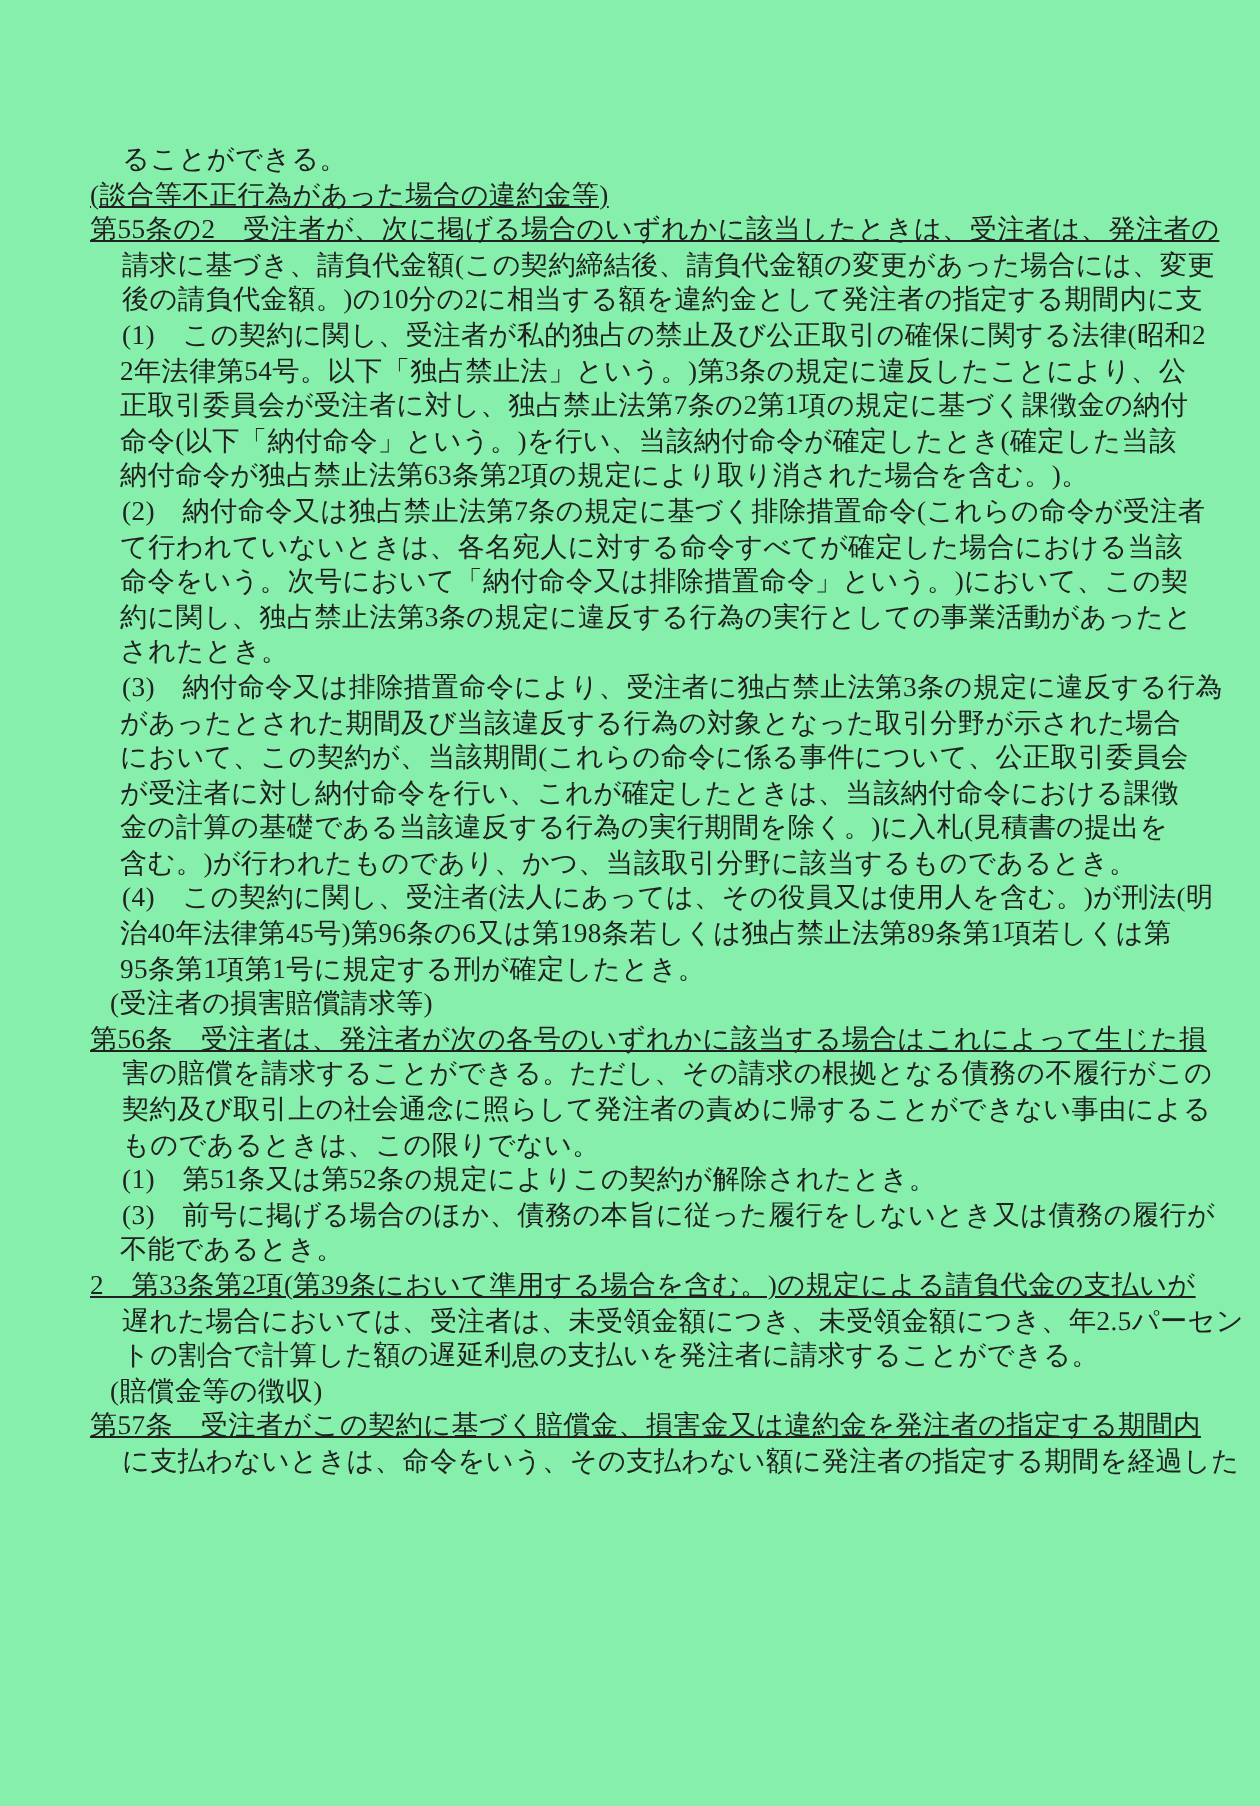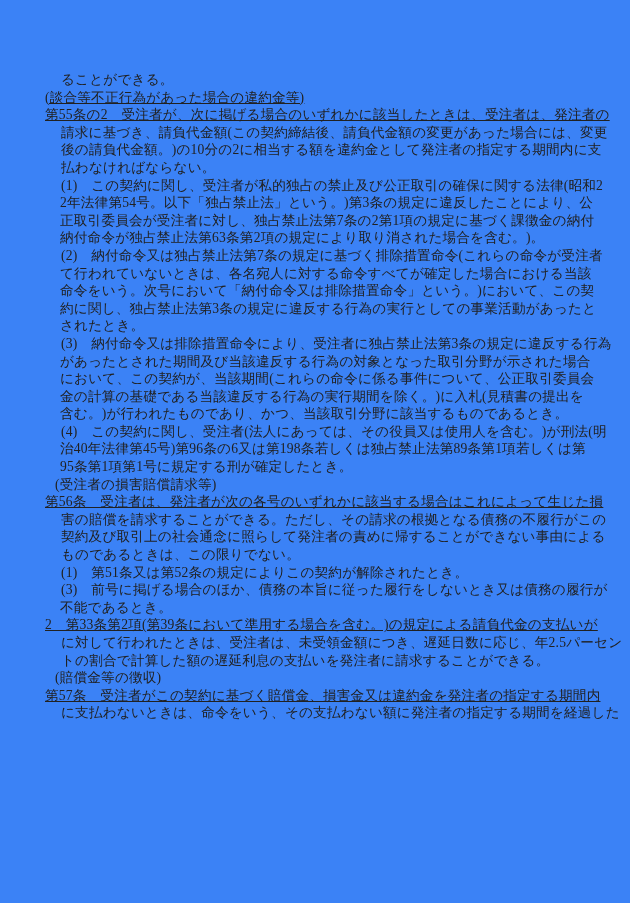--- a/index.html
+++ b/index.html
@@ -33,53 +33,54 @@
     height: 17.6px;
   }
   .indent-base    { margin-left: 0; text-decoration: underline; }
   .indent-caption { margin-left: 10px; }
   .indent-l1      { margin-left: 16px; }
   .indent-l2      { margin-left: 15px; }
 </style>
 </head>
 <body>
 
-<div class="page" style="background: #3b82f6;">
+<div class="page" style="background: #86efac;">
   <div class="text-block" style="color: rgb(33, 33, 33);">
       <div class="line indent-l1">ることができる。</div>
       <div class="line indent-base">(談合等不正行為があった場合の違約金等)</div>
       <div class="line indent-base">第55条の2　受注者が、次に掲げる場合のいずれかに該当したときは、受注者は、発注者の</div>
       <div class="line indent-l1">請求に基づき、請負代金額(この契約締結後、請負代金額の変更があった場合には、変更</div>
       <div class="line indent-l1">後の請負代金額。)の10分の2に相当する額を違約金として発注者の指定する期間内に支</div>
-      <div class="line indent-l1">払わなければならない。</div>
       <div class="line indent-l1">(1)　この契約に関し、受注者が私的独占の禁止及び公正取引の確保に関する法律(昭和2</div>
       <div class="line indent-l2">2年法律第54号。以下「独占禁止法」という。)第3条の規定に違反したことにより、公</div>
       <div class="line indent-l2">正取引委員会が受注者に対し、独占禁止法第7条の2第1項の規定に基づく課徴金の納付</div>
+      <div class="line indent-l2">命令(以下「納付命令」という。)を行い、当該納付命令が確定したとき(確定した当該</div>
       <div class="line indent-l2">納付命令が独占禁止法第63条第2項の規定により取り消された場合を含む。)。</div>
       <div class="line indent-l1">(2)　納付命令又は独占禁止法第7条の規定に基づく排除措置命令(これらの命令が受注者</div>
       <div class="line indent-l2">て行われていないときは、各名宛人に対する命令すべてが確定した場合における当該</div>
       <div class="line indent-l2">命令をいう。次号において「納付命令又は排除措置命令」という。)において、この契</div>
       <div class="line indent-l2">約に関し、独占禁止法第3条の規定に違反する行為の実行としての事業活動があったと</div>
       <div class="line indent-l2">されたとき。</div>
       <div class="line indent-l1">(3)　納付命令又は排除措置命令により、受注者に独占禁止法第3条の規定に違反する行為</div>
       <div class="line indent-l2">があったとされた期間及び当該違反する行為の対象となった取引分野が示された場合</div>
       <div class="line indent-l2">において、この契約が、当該期間(これらの命令に係る事件について、公正取引委員会</div>
+      <div class="line indent-l2">が受注者に対し納付命令を行い、これが確定したときは、当該納付命令における課徴</div>
       <div class="line indent-l2">金の計算の基礎である当該違反する行為の実行期間を除く。)に入札(見積書の提出を</div>
       <div class="line indent-l2">含む。)が行われたものであり、かつ、当該取引分野に該当するものであるとき。</div>
       <div class="line indent-l1">(4)　この契約に関し、受注者(法人にあっては、その役員又は使用人を含む。)が刑法(明</div>
       <div class="line indent-l2">治40年法律第45号)第96条の6又は第198条若しくは独占禁止法第89条第1項若しくは第</div>
       <div class="line indent-l2">95条第1項第1号に規定する刑が確定したとき。</div>
       <div class="line indent-caption">(受注者の損害賠償請求等)</div>
       <div class="line indent-base">第56条　受注者は、発注者が次の各号のいずれかに該当する場合はこれによって生じた損</div>
       <div class="line indent-l1">害の賠償を請求することができる。ただし、その請求の根拠となる債務の不履行がこの</div>
       <div class="line indent-l1">契約及び取引上の社会通念に照らして発注者の責めに帰することができない事由による</div>
       <div class="line indent-l1">ものであるときは、この限りでない。</div>
       <div class="line indent-l1">(1)　第51条又は第52条の規定によりこの契約が解除されたとき。</div>
       <div class="line indent-l1">(3)　前号に掲げる場合のほか、債務の本旨に従った履行をしないとき又は債務の履行が</div>
       <div class="line indent-l2">不能であるとき。</div>
       <div class="line indent-base">2　第33条第2項(第39条において準用する場合を含む。)の規定による請負代金の支払いが</div>
-      <div class="line indent-l1">に対して行われたときは、受注者は、未受領金額につき、遅延日数に応じ、年2.5パーセン</div>
+      <div class="line indent-l1">遅れた場合においては、受注者は、未受領金額につき、未受領金額につき、年2.5パーセン</div>
       <div class="line indent-l1">トの割合で計算した額の遅延利息の支払いを発注者に請求することができる。</div>
       <div class="line indent-caption">(賠償金等の徴収)</div>
       <div class="line indent-base">第57条　受注者がこの契約に基づく賠償金、損害金又は違約金を発注者の指定する期間内</div>
       <div class="line indent-l1">に支払わないときは、命令をいう、その支払わない額に発注者の指定する期間を経過した</div>
     </div>
 </div>
 
 </body></html>

